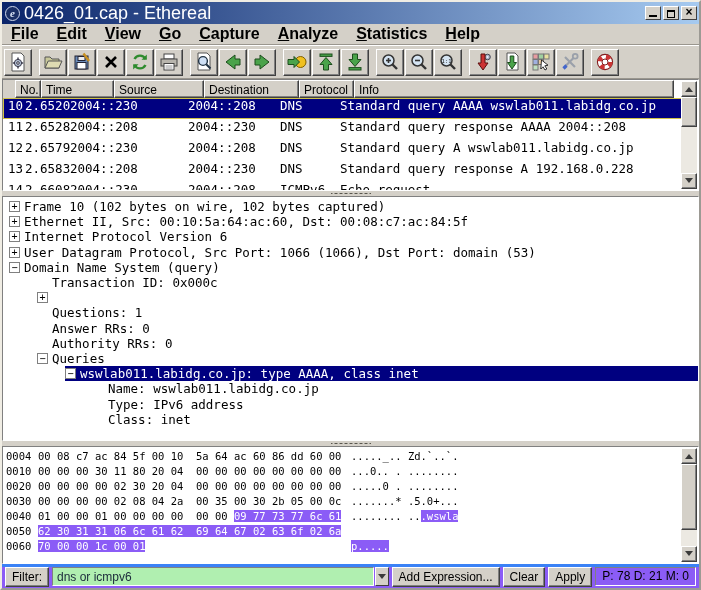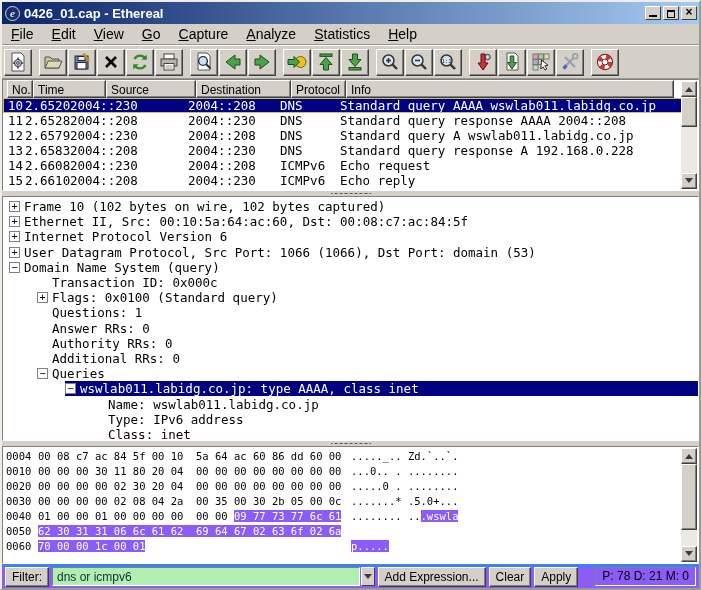--- a/index.html
+++ b/index.html
@@ -2,44 +2,44 @@
 <html><head>
 <meta charset="utf-8">
 <style>
   html,body{margin:0;padding:0;background:#808080;}
   *{box-sizing:border-box;}
   .win{width:701px;height:590px;background:#d4d0c8;border:2px outset #f0ede4;display:flex;flex-direction:column;font-family:"Liberation Sans",sans-serif;position:relative;}
 
   
   .titlebar{height:22px;flex:0 0 22px;background:linear-gradient(to right,#0a246a,#a6caf0);display:flex;align-items:center;padding:0 2px;}
   .app-icon{width:15px;height:15px;border-radius:50%;background:#1a2f66;border:1px solid #cfd8ec;color:#dfe8f8;font:italic bold 11px/13px "Liberation Serif",serif;text-align:center;margin:0 4px 0 1px;flex:0 0 15px;}
-  .title-text{color:#fff;font-size:13px;font-weight:bold;flex:1;white-space:nowrap;overflow:hidden;}
+  .title-text{color:#fff;font-size:18px;font-weight:normal;flex:1;white-space:nowrap;overflow:hidden;}
   .winbtns{display:flex;}
   .wbtn{width:16px;height:14px;background:#d4d0c8;border:1px solid;border-color:#fff #404040 #404040 #fff;display:flex;align-items:flex-end;justify-content:center;margin-left:2px;cursor:default;}
   .g-min{width:8px;height:2px;background:#000;margin:0 0 2px 0;}
   .g-max{width:8px;height:8px;border:1px solid #000;border-top-width:2px;margin-bottom:1px;}
   .g-close{font:bold 12px/11px "Liberation Sans",sans-serif;color:#000;margin-bottom:1px;}
 
   
   .menubar{height:21px;flex:0 0 21px;display:flex;align-items:center;border-bottom:1px solid #9a968e;background:#d4d0c8;}
-  .mitem{padding:0 9px;font-size:14px;color:#000;white-space:nowrap;}
+  .mitem{padding:0 9px;font-size:16px;color:#000;white-space:nowrap;font-weight:bold;}
   .mitem .ul{text-decoration:underline;}
 
   
   .toolbar{height:34px;flex:0 0 34px;display:flex;align-items:center;border-top:1px solid #fff;border-bottom:1px solid #9a968e;padding-left:2px;background:#d4d0c8;}
   .tgroup{display:flex;gap:1px;margin-right:7px;}
   .tbtn{width:28px;height:27px;background:#d4d0c8;border:1px solid;border-color:#fff #404040 #404040 #fff;box-shadow:inset -1px -1px 0 #808080;padding:0;display:flex;align-items:center;justify-content:center;}
   .ticon svg{width:20px;height:20px;display:block;}
 
   
   .plist{flex:0 0 112px;background:#fff;border:1px solid;border-color:#808080 #fff #fff #808080;position:relative;overflow:hidden;}
-  .phdr{display:flex;height:18px;margin-right:24px;padding-left:4px;background:#d4d0c8;}
+  .phdr{display:flex;height:18px;margin-right:24px;padding-left:12px;background:#d4d0c8;}
   .hcell{height:18px;background:#d4d0c8;border:1px solid;border-color:#fff #404040 #404040 #fff;box-shadow:inset -1px -1px 0 #808080;font-size:12px;padding:1px 0 0 4px;white-space:nowrap;overflow:hidden;display:flex;align-items:center;}
   .prows{margin-right:16px;background:#fff;}
-  .prow{display:grid;grid-template-columns:17px 45px 118px 92px 60px 1fr;padding-left:5px;height:15px;line-height:15px;font:12.5px/15px "DejaVu Sans Mono",monospace;white-space:pre;color:#000;}
+  .prow{display:grid;grid-template-columns:17px 45px 118px 92px 60px 1fr;padding-left:5px;height:21px;line-height:15px;font:12.5px/15px "DejaVu Sans Mono",monospace;white-space:pre;color:#000;}
   .prow.sel{background:#000080;color:#fff;outline:1px solid #cfc24a;outline-offset:-1px;}
 
   
   .splitter{flex:0 0 5px;background:#d4d0c8;display:flex;align-items:center;justify-content:center;}
   .dots{width:40px;height:3px;background-image:radial-gradient(#5a574f 1px,transparent 1.1px);background-size:5px 3px;background-position:center;}
 
   
   .tree{flex:1 1 auto;background:#fff;border:1px solid;border-color:#808080 #fff #fff #808080;padding-top:2px;overflow:hidden;}
   .tline{display:flex;height:15.2px;line-height:15px;font:12.5px/15px "DejaVu Sans Mono",monospace;white-space:pre;color:#000;}
   .tline .lc{flex:1;display:flex;align-items:center;white-space:pre;}
@@ -62,21 +62,21 @@
   .tri-down{width:0;height:0;border:4px solid transparent;border-top:5px solid #3a3a3a;margin-bottom:-3px;}
   .strack{flex:1;position:relative;}
   .sthumb{position:absolute;left:0;width:16px;background:#d4d0c8;border:1px solid;border-color:#fff #404040 #404040 #fff;box-shadow:inset -1px -1px 0 #808080;}
 
   
   .filterbar{flex:0 0 24px;display:flex;align-items:flex-start;gap:3px;padding:0 3px;border-top:3px solid #3b82f6;background:#8b5cf6;}
   .fbtn{background:#d4d0c8;border:1px solid;border-color:#fff #404040 #404040 #fff;box-shadow:inset -1px -1px 0 #808080;font:12px "Liberation Sans",sans-serif;height:20px;padding:1px 6px;white-space:nowrap;color:#000;}
   .finput{flex:1;height:19px;background:#b0efb0;border:1px solid;border-color:#808080 #fff #fff #808080;font:12px "Liberation Sans",sans-serif;color:#1a2a3a;padding:1px 4px;min-width:40px;}
   .dd{width:14px;height:19px;background:#d4d0c8;border:1px solid;border-color:#fff #404040 #404040 #fff;display:flex;align-items:center;justify-content:center;margin-left:-2px;flex:0 0 14px;}
   .dd-icon{width:0;height:0;border:4px solid transparent;border-top:5px solid #3a3a3a;margin-bottom:-3px;}
-  .statusbox{height:19px;border:1px solid;border-color:#808080 #fff #fff #808080;font:12px/17px "Liberation Sans",sans-serif;padding:0 6px;white-space:nowrap;flex:0 0 auto;color:#000;margin-left:14px;}
+  .statusbox{height:19px;border:1px solid;border-color:#808080 #fff #fff #808080;font:12px/17px "Liberation Sans",sans-serif;padding:0 6px;white-space:nowrap;flex:0 0 auto;color:#000;}
 </style>
 </head>
 <body>
 
 <div class="win">
 
   <div class="titlebar">
     <span class="app-icon">e</span>
     <span class="title-text">0426_01.cap - Ethereal</span>
     <span class="winbtns">
@@ -351,25 +351,24 @@
       <span class="dots"></span>
     </div>
 
   <div class="tree" id="tree">
       <div class="tline" style="padding-left: 6px;"><span class="lc"><span class="exp">+</span><span>Frame 10 (102 bytes on wire, 102 bytes captured)</span></span></div>
       <div class="tline" style="padding-left: 6px;"><span class="lc"><span class="exp">+</span><span>Ethernet II, Src: 00:10:5a:64:ac:60, Dst: 00:08:c7:ac:84:5f</span></span></div>
       <div class="tline" style="padding-left: 6px;"><span class="lc"><span class="exp">+</span><span>Internet Protocol Version 6</span></span></div>
       <div class="tline" style="padding-left: 6px;"><span class="lc"><span class="exp">+</span><span>User Datagram Protocol, Src Port: 1066 (1066), Dst Port: domain (53)</span></span></div>
       <div class="tline" style="padding-left: 6px;"><span class="lc"><span class="exp">−</span><span>Domain Name System (query)</span></span></div>
       <div class="tline" style="padding-left: 34px;"><span class="lc"><span class="expspacer"></span><span>Transaction ID: 0x000c</span></span></div>
-      <div class="tline" style="padding-left: 34px;"><span class="lc"><span class="exp">+</span><span>Flags: 0x0100 (Standard query)</span></span></div>
+      <div class="tline" style="padding-left: 34px;"><span class="lc"><span class="exp">+</span></span></div>
       <div class="tline" style="padding-left: 34px;"><span class="lc"><span class="expspacer"></span><span>Questions: 1</span></span></div>
       <div class="tline" style="padding-left: 34px;"><span class="lc"><span class="expspacer"></span><span>Answer RRs: 0</span></span></div>
       <div class="tline" style="padding-left: 34px;"><span class="lc"><span class="expspacer"></span><span>Authority RRs: 0</span></span></div>
-      <div class="tline" style="padding-left: 34px;"><span class="lc"><span class="expspacer"></span><span>Additional RRs: 0</span></span></div>
       <div class="tline" style="padding-left: 34px;"><span class="lc"><span class="exp">−</span><span>Queries</span></span></div>
       <div class="tline sel" style="padding-left: 62px;"><span class="lc"><span class="exp">−</span><span>wswlab011.labidg.co.jp: type AAAA, class inet</span></span></div>
       <div class="tline" style="padding-left: 90px;"><span class="lc"><span class="expspacer"></span><span>Name: wswlab011.labidg.co.jp</span></span></div>
       <div class="tline" style="padding-left: 90px; justify-content: flex-end;"><span class="lc"><span class="expspacer"></span><span>Type: IPv6 address</span></span></div>
       <div class="tline" style="padding-left: 90px;"><span class="lc"><span class="expspacer"></span><span>Class: inet</span></span></div>
     </div>
 
   <div class="splitter">
       <span class="dots"></span>
     </div>

